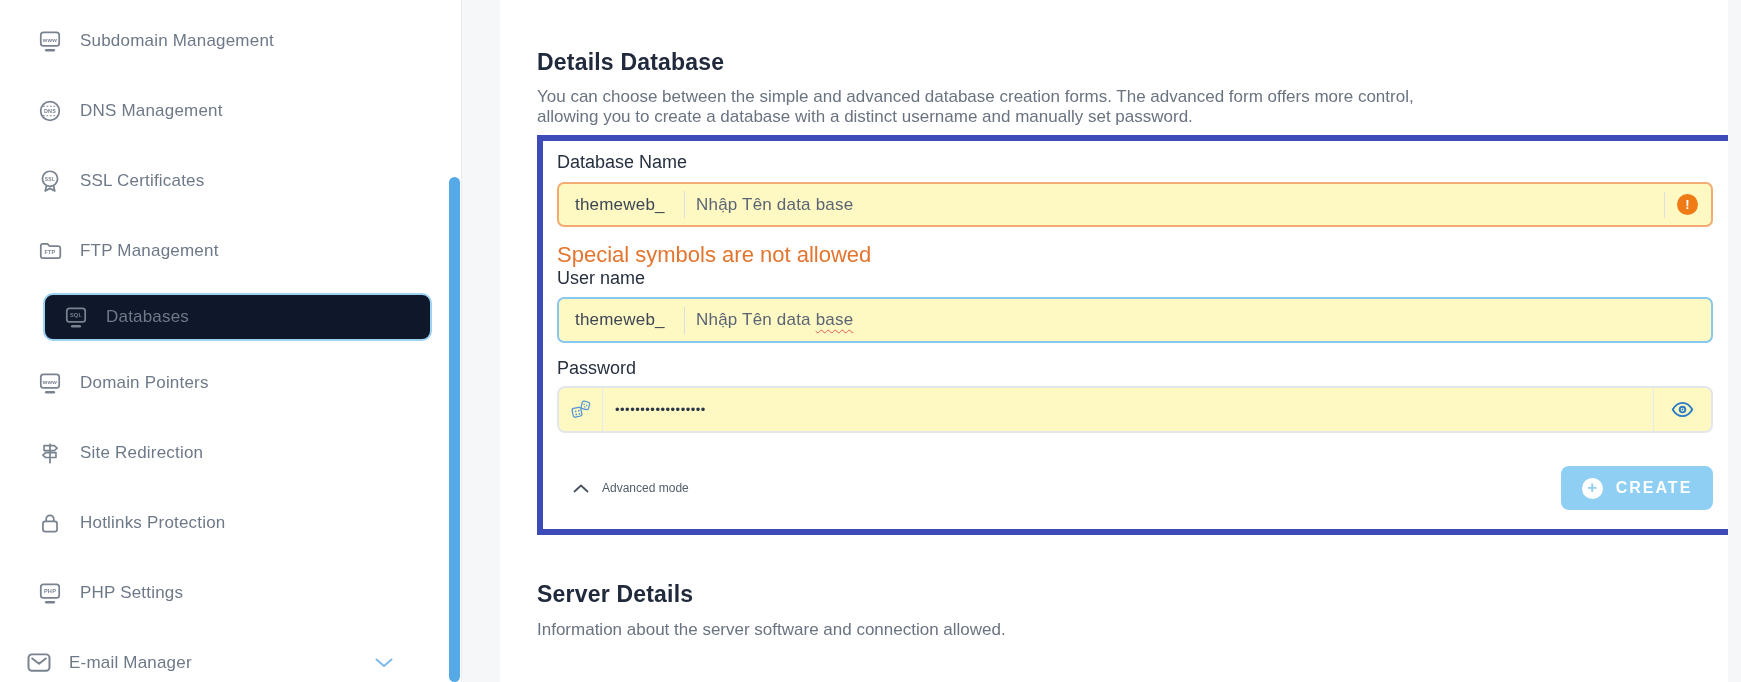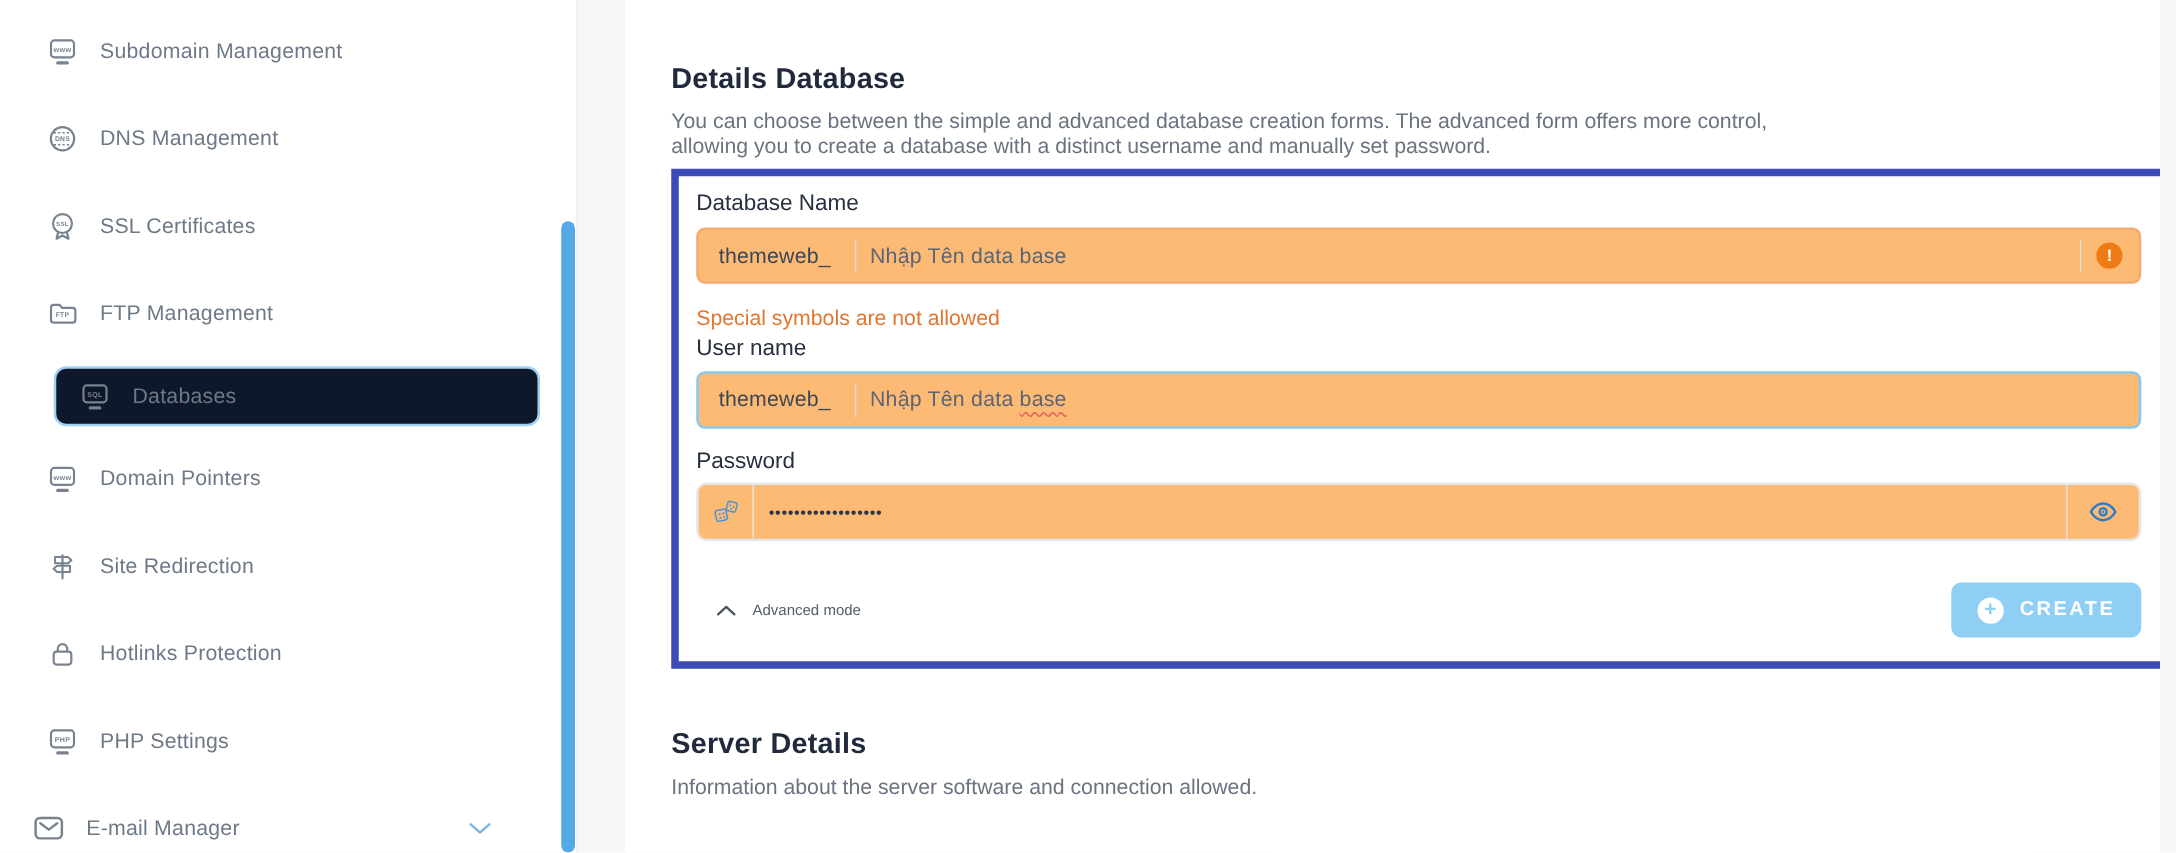--- a/index.html
+++ b/index.html
@@ -48,42 +48,42 @@
   .section-desc { margin-top:12px; font-size:17px; line-height:20px; color:#6a7380; }
 
   .form-box {
     margin-top:8px; width:1200px;
     border:6px solid #3c4bb8;
     padding:10px 18px 19px 14px;
     background:#fff;
   }
   .field-label { font-size:18px; line-height:22px; font-weight:500; color:#26303f; }
   .field-input {
-    height:45px; width:100%; border-radius:7px; background:#fdba74;
+    height:45px; width:100%; border-radius:7px; background:#fef9c3;
     display:flex; align-items:center; overflow:hidden;
   }
   .field-input.orange { border:2px solid #f2ab72; }
   .field-input.blue   { border:2px solid #89c7ed; height:46px; }
   .field-input.gray   { border:2px solid #e4e7ea; border-radius:8px; height:47px; }
   .prefix {
     width:125px; flex:0 0 auto; padding-left:16px;
     font-size:17px; color:#3d4654; letter-spacing:.2px;
   }
   .vdiv { width:1px; height:27px; background:#d9dce1; flex:0 0 auto; }
   .vdiv.full { height:100%; background:#e7eaee; }
   .value { padding-left:11px; font-size:17px; color:#5b6575; letter-spacing:.2px; white-space:pre; }
   .grow { flex:1 1 auto; }
   .err-divider { width:1px; height:26px; background:#dcdfe3; margin-right:12px; }
   .err-badge {
     width:21px; height:21px; border-radius:50%; background:#ef7b16;
     color:#fff; font-size:13px; font-weight:700;
     display:flex; align-items:center; justify-content:center;
     margin-right:13px; flex:0 0 auto;
   }
-  .error-text { margin-top:18px; font-size:17px; line-height:20px; color:#e4752e; }
+  .error-text { margin-top:18px; font-size:22px; line-height:20px; color:#e4752e; }
   .misspelled {
     text-decoration:underline; text-decoration-style:wavy;
     text-decoration-color:#e25a5a; text-decoration-thickness:1px; text-underline-offset:4px;
   }
   .mt2 { margin-top:2px; } .mt14 { margin-top:14px; }
   .mi9 { margin-top:9px; } .mi8 { margin-top:8px; } .mi7 { margin-top:7px; }
 
   .pw-prefix { width:43px; flex:0 0 auto; display:flex; align-items:center; justify-content:center; cursor:pointer; }
   .pw-dots { margin-left:12px; font-size:13px; letter-spacing:.5px; color:#2b3748; }
   .pw-suffix { width:57px; flex:0 0 auto; display:flex; align-items:center; justify-content:center; cursor:pointer; }

